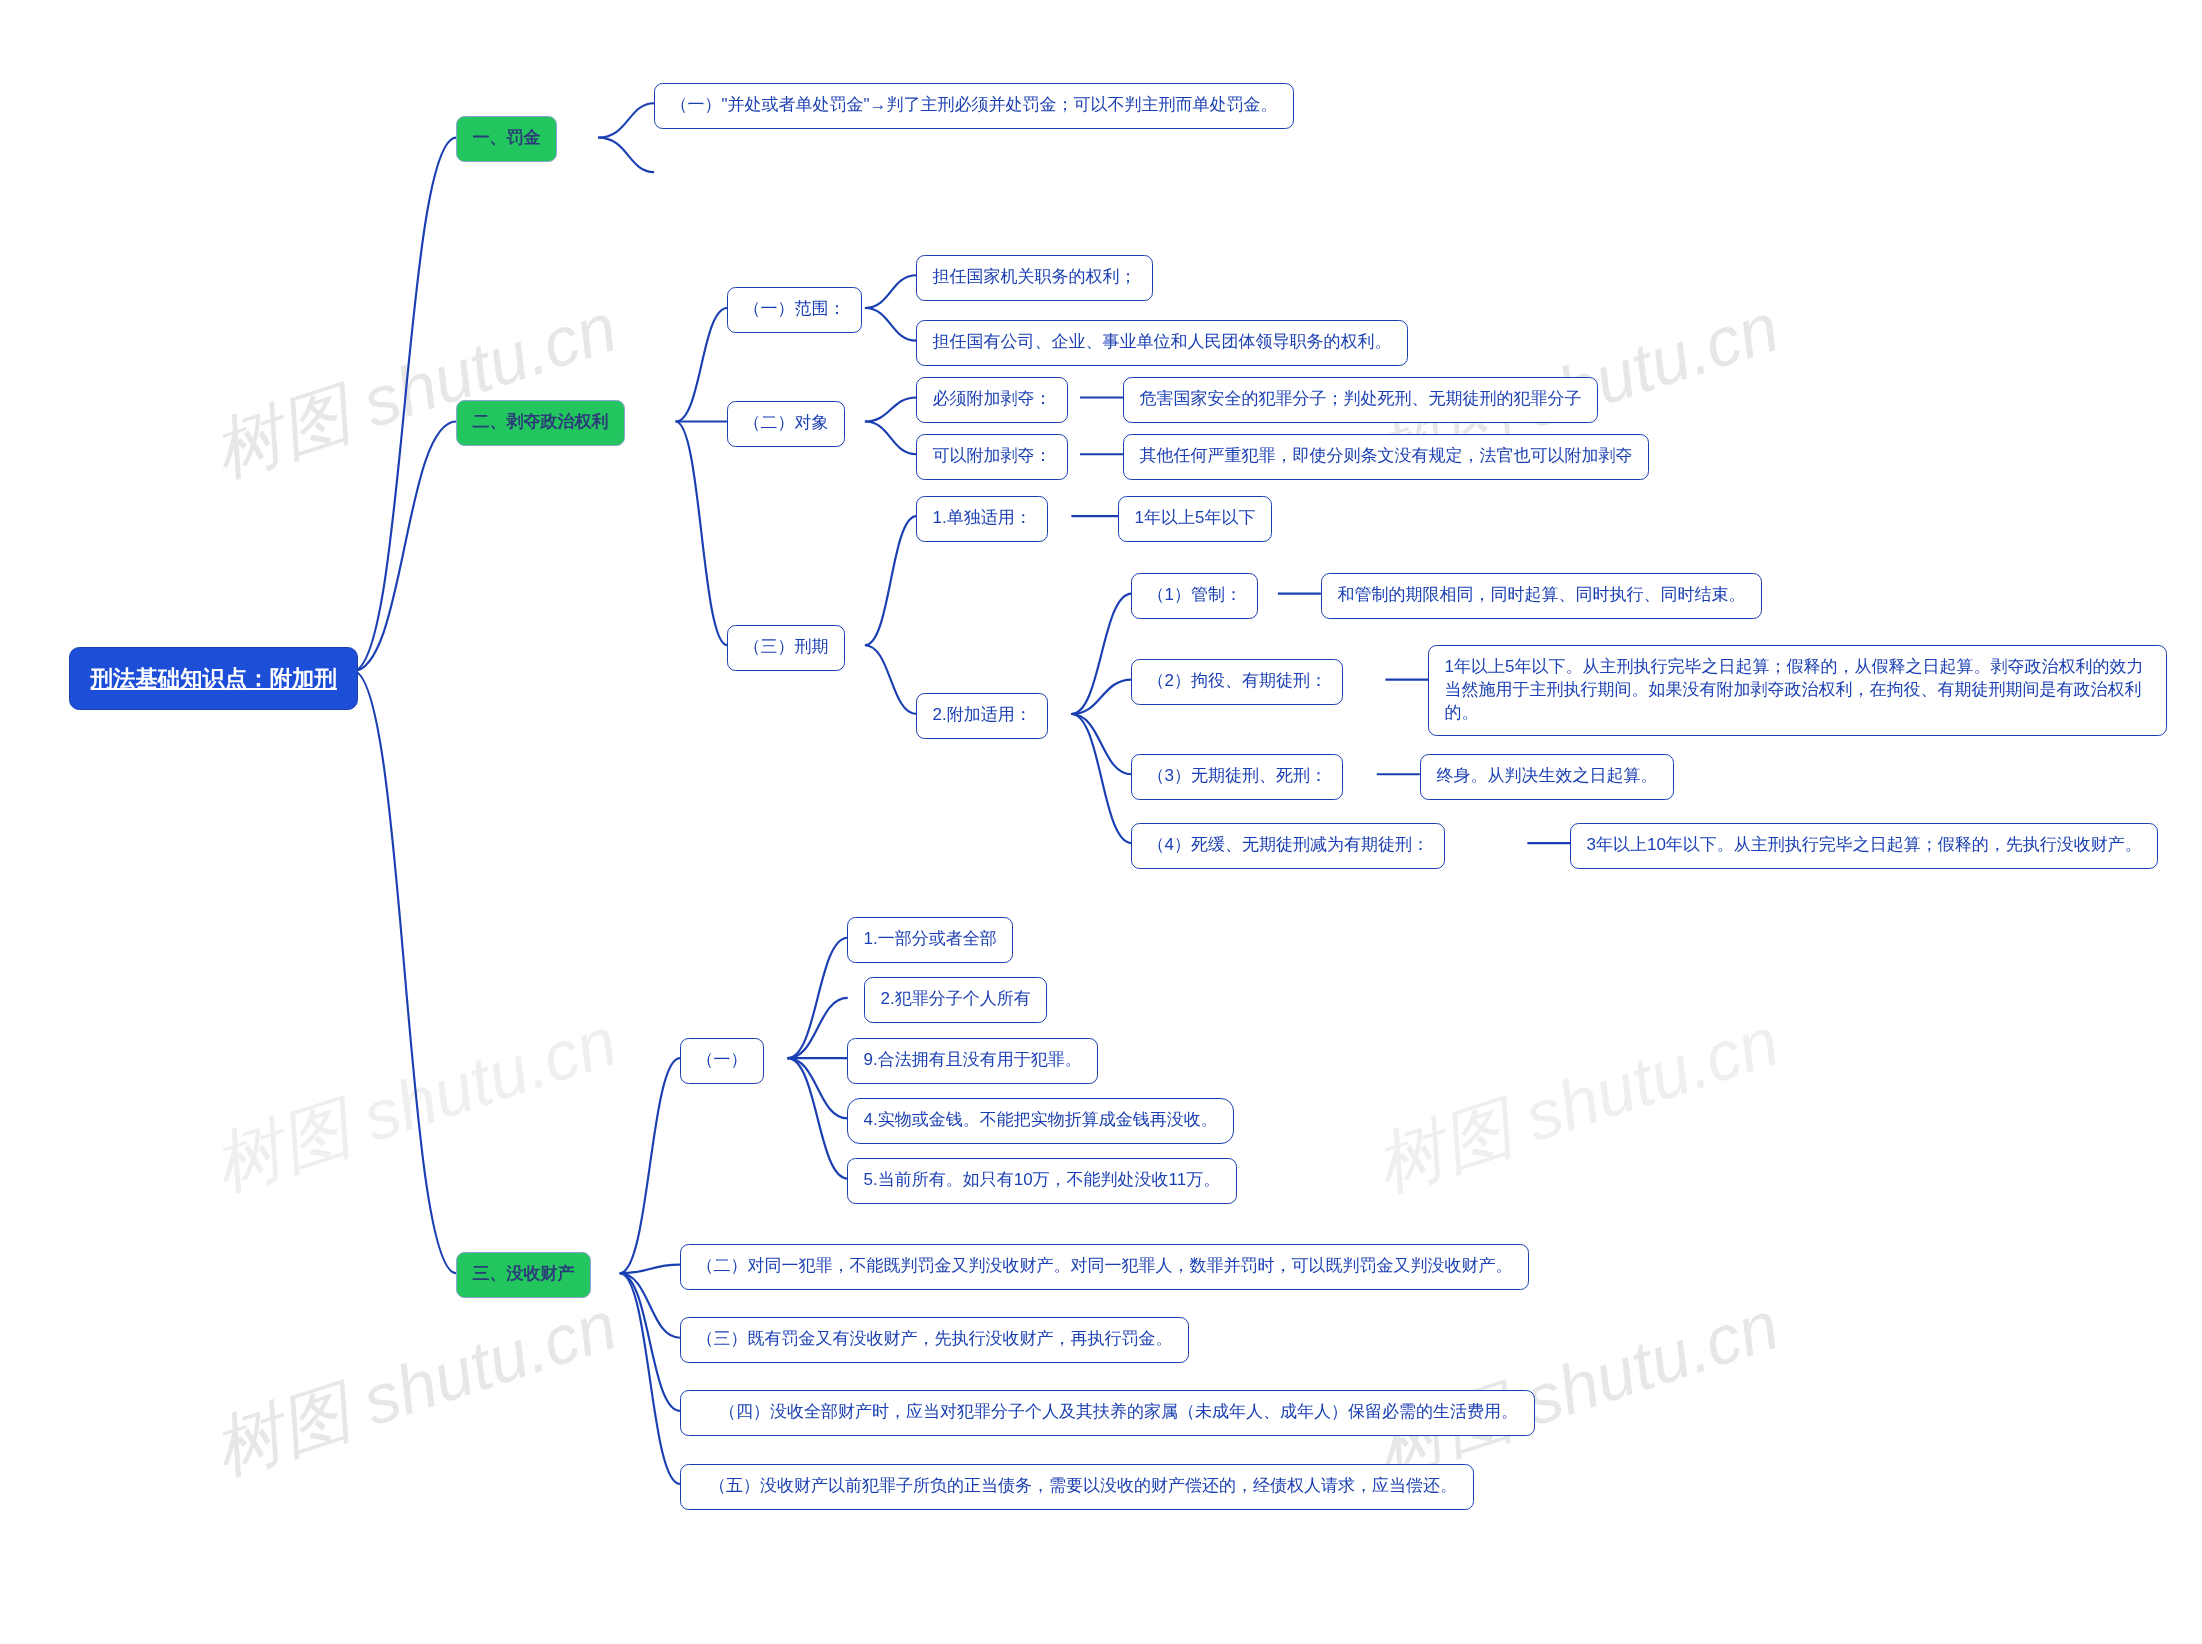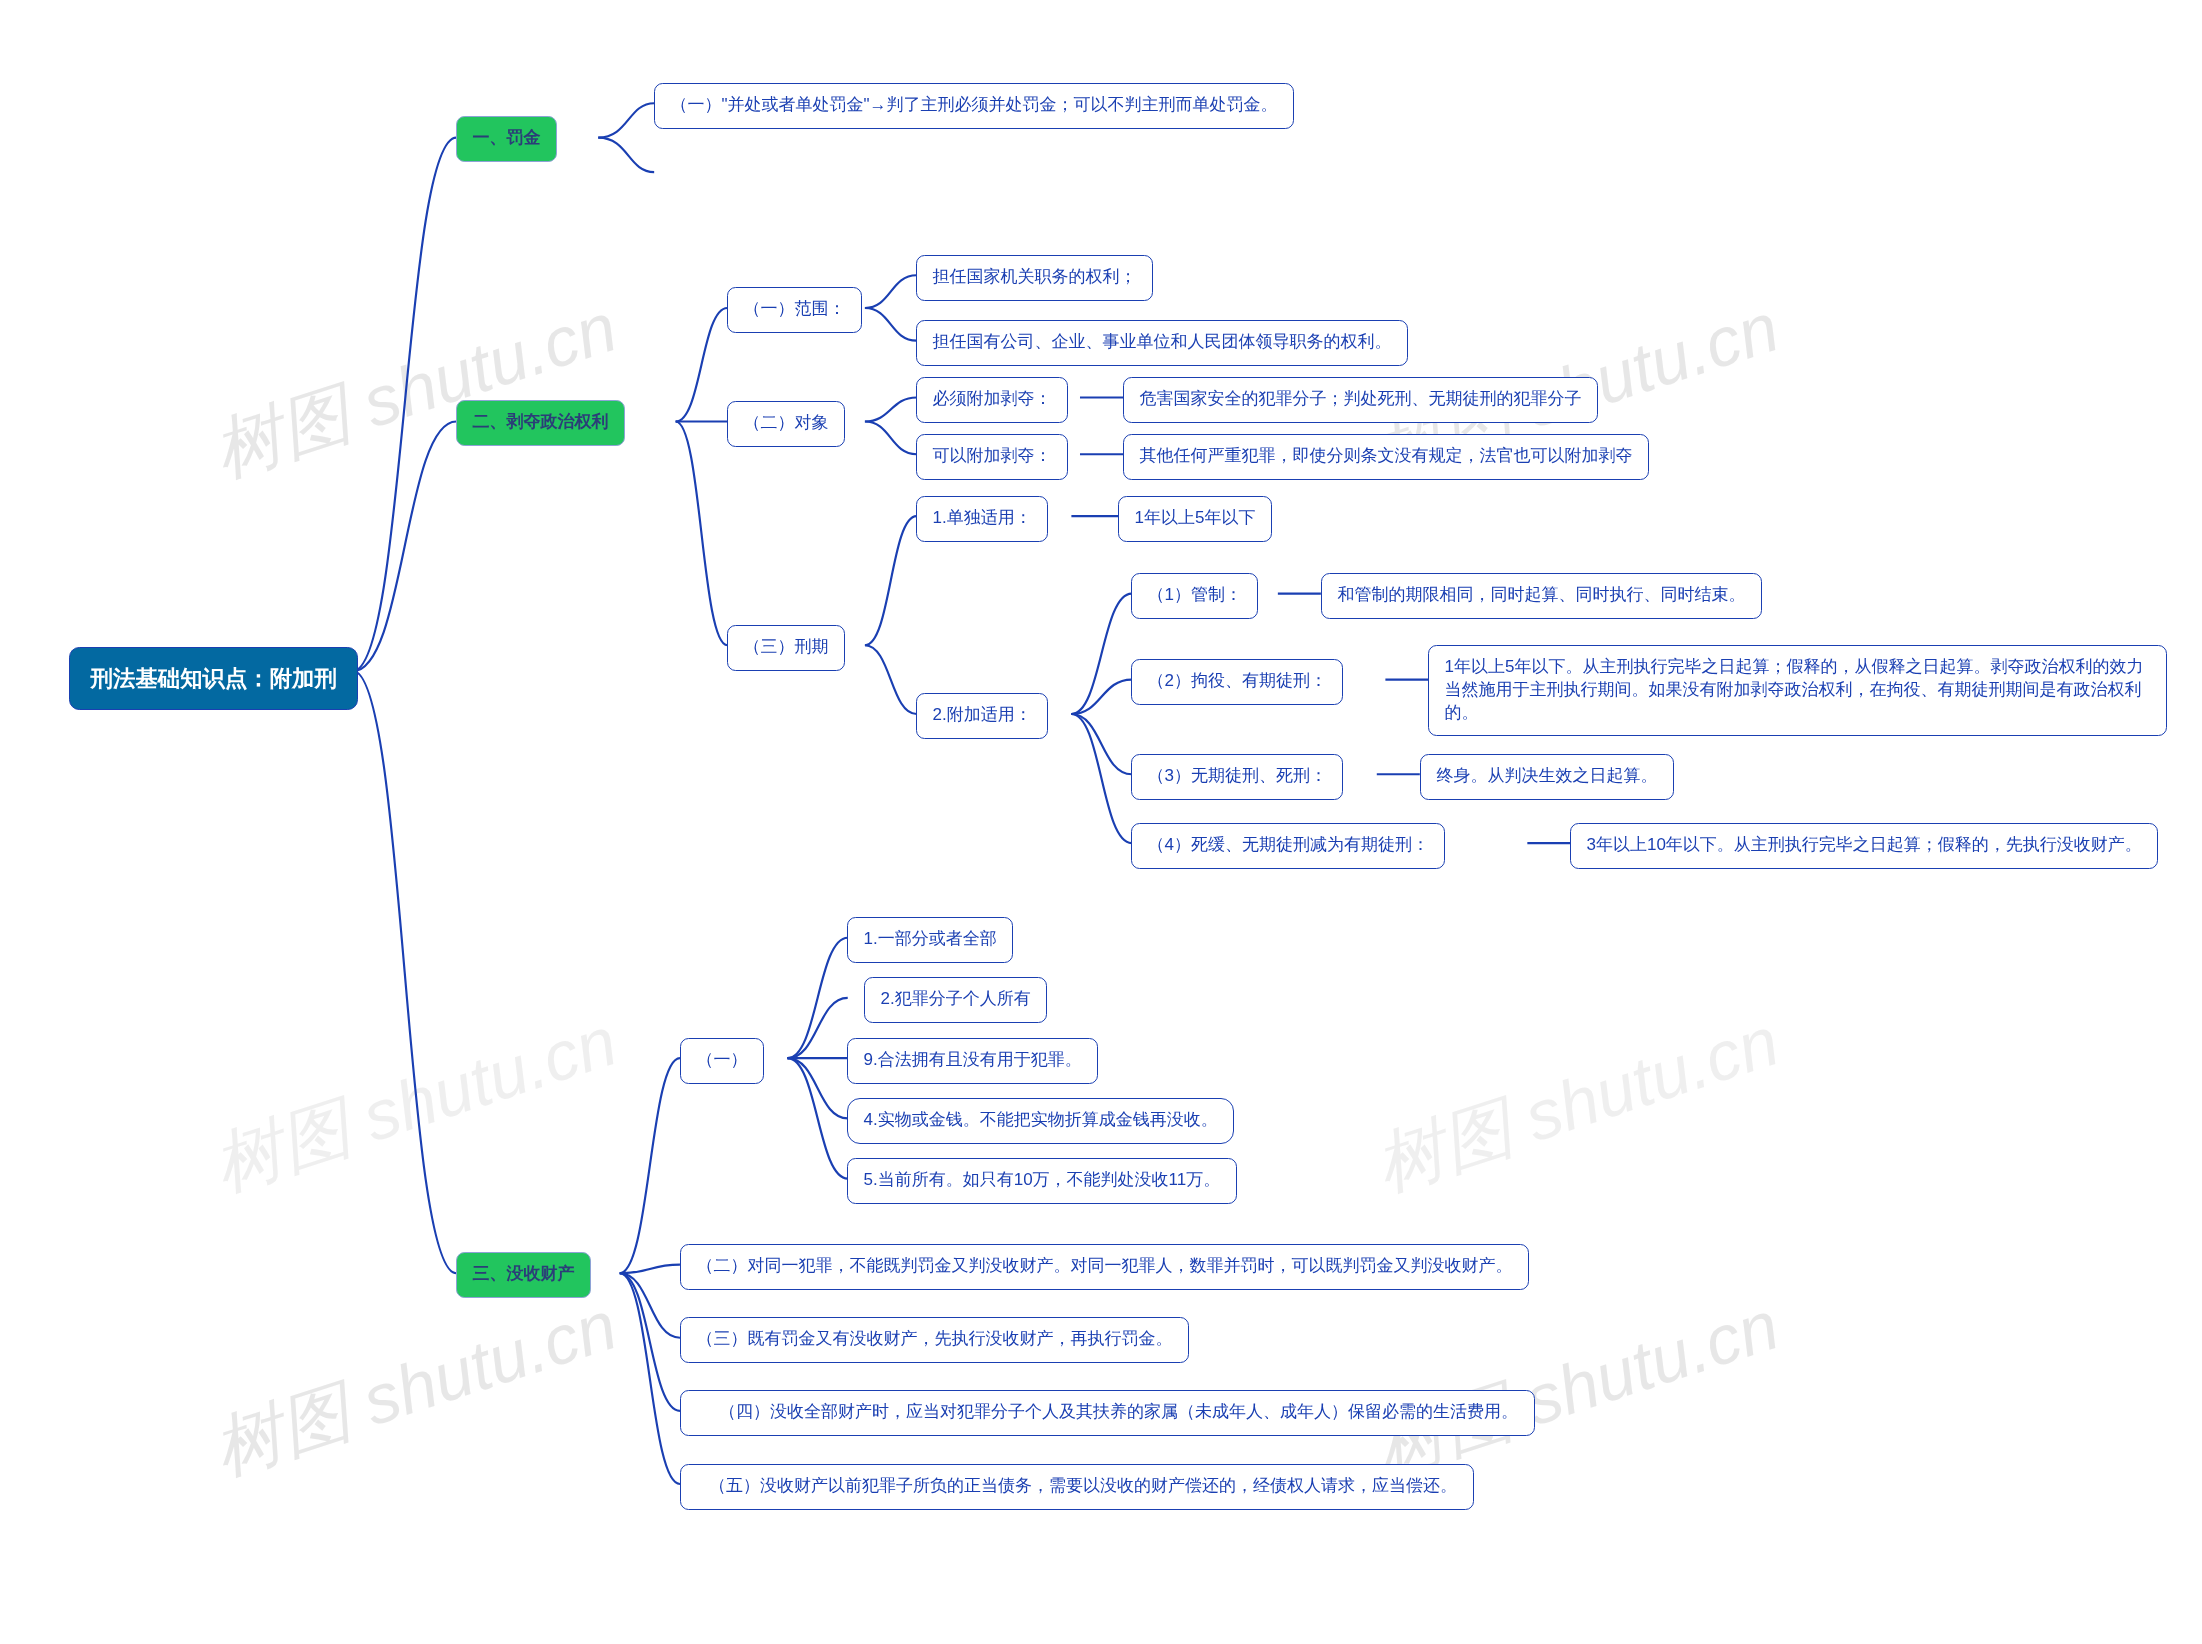--- a/index.html
+++ b/index.html
@@ -4,21 +4,21 @@
 <style>
   html,body{margin:0;padding:0;background:#fff;font-family:"PingFang SC","Microsoft YaHei",Arial,sans-serif;}
   .canvas{position:relative;width:2203px;height:1644px;}
   .layer{position:absolute;top:0;left:0;width:2203px;height:1644px;}
   .wm{position:absolute;color:#bdbdbd;opacity:0.35;font-size:69px;font-style:italic;
        transform:rotate(-18deg);white-space:nowrap;pointer-events:none;}
   .wm.dn{color:#c7c7c7;opacity:0.28;}
   .node{position:absolute;border:1.7px solid #1a3fb2;border-radius:8.6px;background:#fff;
         color:#1a3fb2;font-size:17px;line-height:1.35;padding:10.3px 15.5px;white-space:nowrap;}
   .node.multi{white-space:normal;width:792px;}
-  .root{background:#0369a1;color:#fff;font-size:22.4px;font-weight:600;padding:15.5px 20.6px;border-radius:10.3px;border:1.7px solid #1a3fb2;}
+  .root{background:#1d4ed8;color:#fff;font-size:22.4px;font-weight:600;padding:15.5px 20.6px;border-radius:10.3px;border:1.7px solid #1a3fb2;text-decoration:underline;}
   .lvl{background:#22c55e;border-color:#8ea2d6;color:#2b3d78;font-weight:600;}
 </style>
 </head>
 <body>
 
 <div class="canvas">
 
   <div class="layer">
     <div class="wm" style="left:206px;top:344px;">树图 shutu.cn</div>
     <div class="wm" style="left:1368px;top:344px;">树图 shutu.cn</div>

